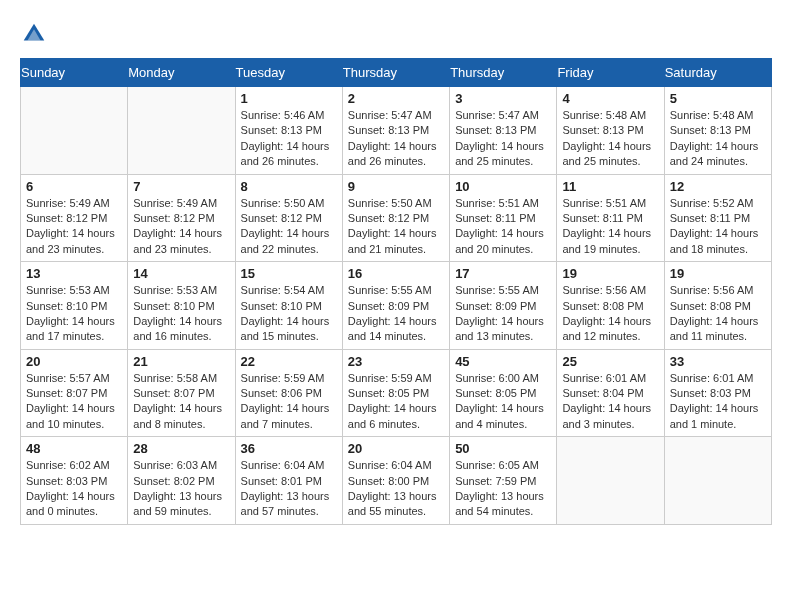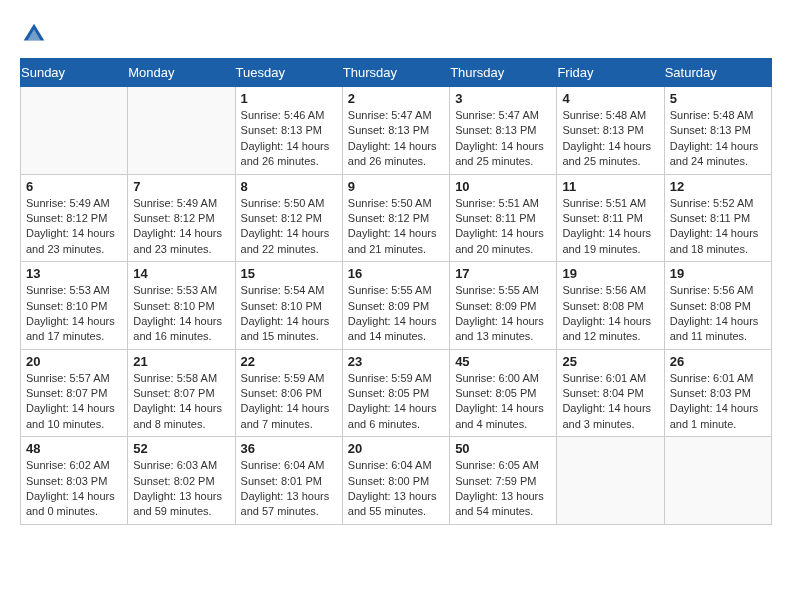--- a/index.html
+++ b/index.html
@@ -224,31 +224,31 @@
         </td>
         <td>
           <div class="day-num">45</div>
           <div class="day-info">Sunrise: 6:00 AM<br>Sunset: 8:05 PM<br>Daylight: 14 hours and 4 minutes.</div>
         </td>
         <td>
           <div class="day-num">25</div>
           <div class="day-info">Sunrise: 6:01 AM<br>Sunset: 8:04 PM<br>Daylight: 14 hours and 3 minutes.</div>
         </td>
         <td>
-          <div class="day-num">26</div>
+          <div class="day-num">33</div>
           <div class="day-info">Sunrise: 6:01 AM<br>Sunset: 8:03 PM<br>Daylight: 14 hours and 1 minute.</div>
         </td>
       </tr>
       <tr>
         <td>
           <div class="day-num">48</div>
           <div class="day-info">Sunrise: 6:02 AM<br>Sunset: 8:03 PM<br>Daylight: 14 hours and 0 minutes.</div>
         </td>
         <td>
-          <div class="day-num">52</div>
+          <div class="day-num">28</div>
           <div class="day-info">Sunrise: 6:03 AM<br>Sunset: 8:02 PM<br>Daylight: 13 hours and 59 minutes.</div>
         </td>
         <td>
           <div class="day-num">36</div>
           <div class="day-info">Sunrise: 6:04 AM<br>Sunset: 8:01 PM<br>Daylight: 13 hours and 57 minutes.</div>
         </td>
         <td>
           <div class="day-num">20</div>
           <div class="day-info">Sunrise: 6:04 AM<br>Sunset: 8:00 PM<br>Daylight: 13 hours and 55 minutes.</div>
         </td>

